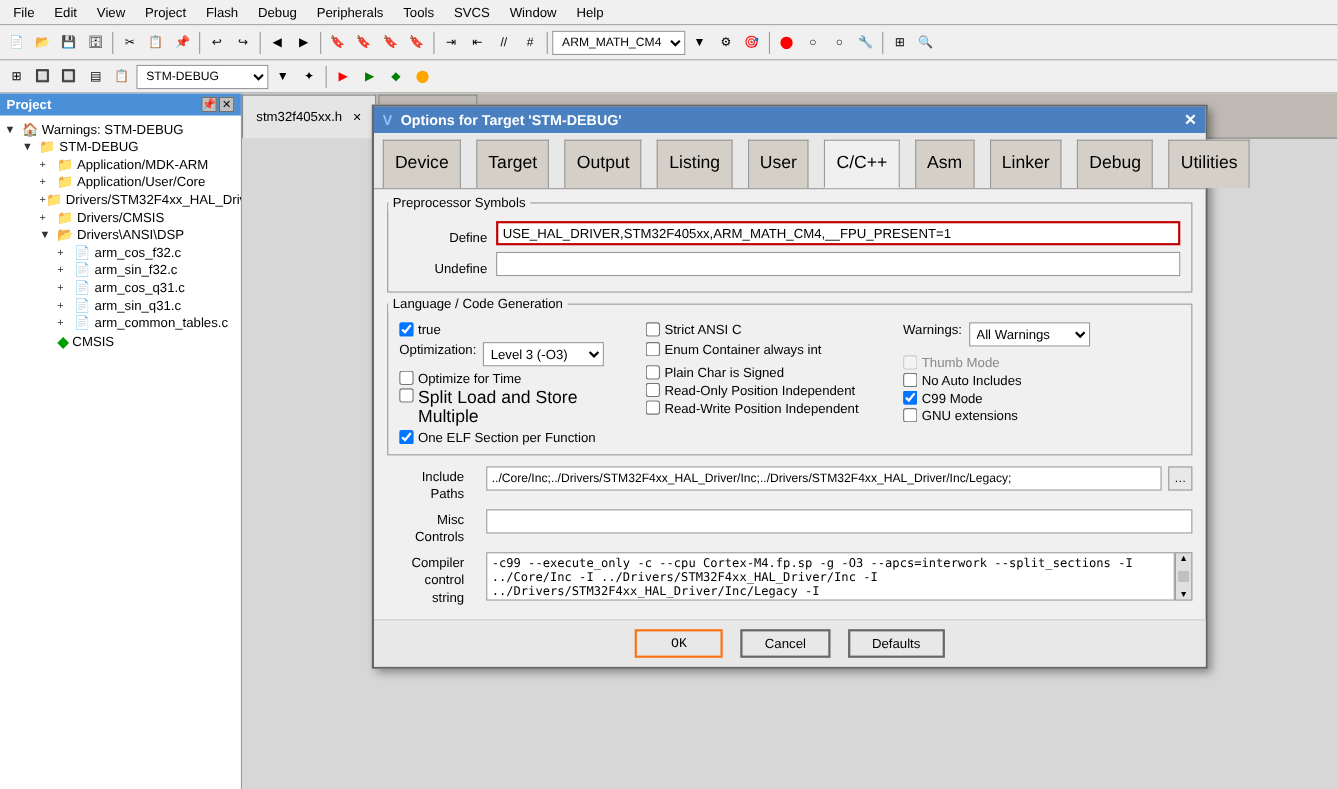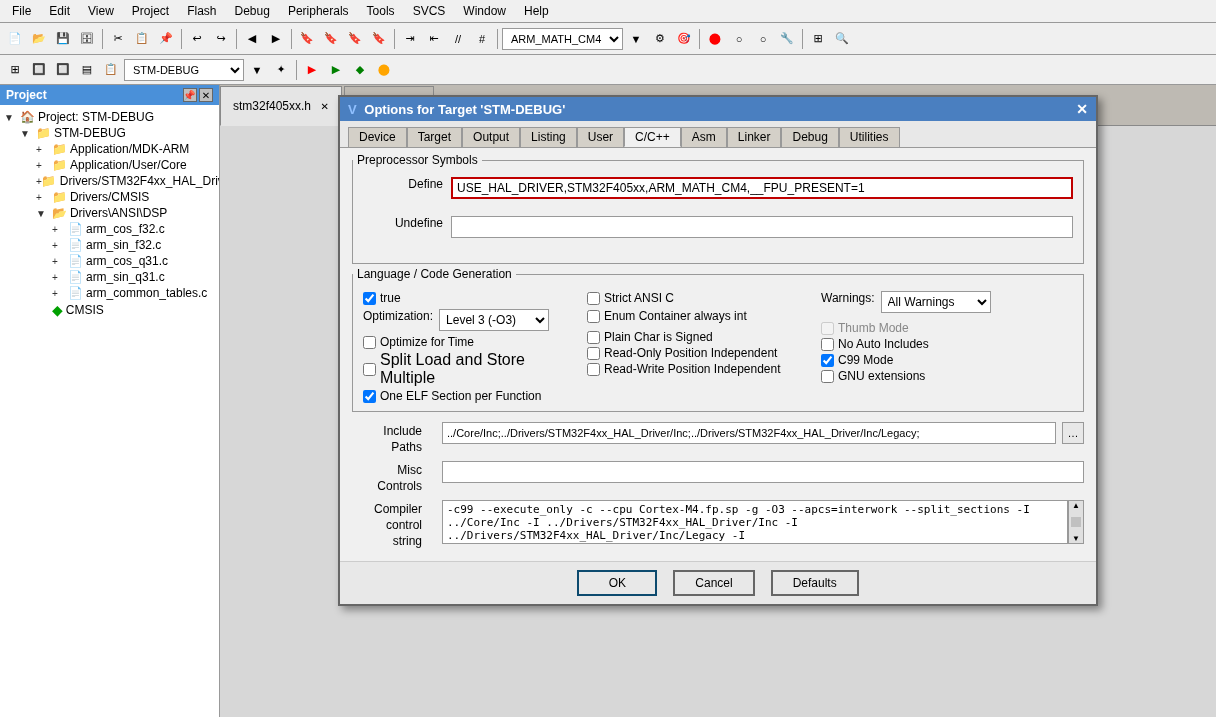--- a/index.html
+++ b/index.html
@@ -40,52 +40,52 @@
     .tab.active { background: white; border-bottom: 1px solid white; z-index: 1; }
     .tab-close { margin-left: 6px; font-size: 10px; cursor: pointer; }
     
     
     .dialog-overlay { position: absolute; top: 0; left: 0; right: 0; bottom: 0; background: rgba(0,0,0,0.1); display: flex; align-items: flex-start; justify-content: center; padding-top: 10px; z-index: 100; }
     .dialog { background: #f0f0f0; border: 2px solid #666; box-shadow: 4px 4px 8px rgba(0,0,0,0.4); width: 760px; }
     .dialog-title-bar { background: #4a7fc0; color: white; padding: 4px 8px; display: flex; justify-content: space-between; align-items: center; font-weight: bold; font-size: 13px; }
     .dialog-close { cursor: pointer; font-size: 14px; font-weight: bold; color: white; background: none; border: none; }
     
     .dialog-tabs { display: flex; padding: 6px 8px 0; border-bottom: 1px solid #999; background: #e8e8e8; }
-    .dialog-tab { padding: 2px 10px; cursor: pointer; font-size: 12px; border: 1px solid #999; border-bottom: none; background: #d4d0c8; margin-right: 0; }
+    .dialog-tab { padding: 12px 10px; cursor: pointer; font-size: 16px; border: 1px solid #999; border-bottom: none; background: #d4d0c8; margin-right: 14px; }
     .dialog-tab.active { background: #f0f0f0; border-bottom: 1px solid #f0f0f0; }
     
     .dialog-body { padding: 12px; }
     
     
     .group-box { border: 1px solid #999; margin-bottom: 10px; padding: 8px 10px; position: relative; }
     .group-box-title { position: absolute; top: -8px; left: 0; background: #f0f0f0; padding: 0 4px; font-size: 12px; }
     
     
-    .form-row { display: flex; align-items: flex-start; margin-bottom: 17px; }
+    .form-row { display: flex; align-items: flex-end; margin-bottom: 6px; }
     .form-label { width: 80px; text-align: right; margin-right: 8px; font-size: 12px; white-space: nowrap; }
     .form-input { flex: 1; height: 22px; border: 1px solid #999; padding: 2px 4px; font-size: 12px; background: white; }
     .form-input.highlighted { border: 2px solid #c00000; }
-    .checkbox-row { display: flex; align-items: center; gap: 4px; font-size: 12px; }
+    .checkbox-row { display: flex; align-items: flex-start; gap: 4px; font-size: 12px; }
     .checkbox-row input[type=checkbox] { margin: 0; }
     .select-row { display: flex; align-items: flex-start; gap: 6px; font-size: 12px; }
     .warnings-select { height: 22px; font-size: 12px; padding: 0 2px; border: 1px solid #999; background: white; }
     .opt-select { height: 22px; font-size: 12px; padding: 0 2px; border: 1px solid #999; background: white; width: 110px; }
     .disabled-text { color: #888; }
     .paths-row { display: flex; align-items: flex-start; gap: 6px; }
     .paths-input { flex: 1; height: 22px; border: 1px solid #999; padding: 2px 4px; font-size: 11px; background: white; overflow: hidden; white-space: nowrap; }
     .browse-btn { width: 22px; height: 22px; border: 1px solid #999; background: #e8e8e8; cursor: pointer; display: flex; align-items: center; justify-content: center; font-size: 11px; }
     .misc-row { display: flex; align-items: flex-start; gap: 6px; margin-bottom: 6px; }
     .misc-input { flex: 1; height: 22px; border: 1px solid #999; padding: 2px 4px; font-size: 11px; background: white; }
     .compiler-row { display: flex; align-items: flex-start; gap: 6px; }
     .compiler-textarea { flex: 1; height: 44px; border: 1px solid #999; padding: 2px 4px; font-size: 11px; background: white; resize: none; overflow: hidden; }
     
     
     .dialog-footer { display: flex; justify-content: center; gap: 16px; padding: 8px; border-top: 1px solid #ccc; background: #e8e8e8; }
     .dialog-footer-btn { padding: 4px 20px; border: 2px solid #666; background: #e8e8e8; cursor: pointer; font-size: 12px; min-width: 80px; }
-    .dialog-footer-btn.default { border: 2px solid #0c4a6e; }
+    .dialog-footer-btn.default { border: 2px solid #f97316; font-family: Liberation Mono, monospace; }
     
     
     .toolbar2 { background: #f0f0f0; border-bottom: 1px solid #999; padding: 2px 4px; display: flex; align-items: center; gap: 2px; min-height: 30px; }
   </style>
 </head>
 <body>
 
 <div class="menu-bar">
   <span class="menu-item">File</span>
   <span class="menu-item">Edit</span>
@@ -164,21 +164,21 @@
       <div class="project-panel-controls">
         <button class="panel-btn">📌</button>
         <button class="panel-btn">✕</button>
       </div>
     </div>
     <div class="tree-container">
 
       <div class="tree-item" style="padding-left:4px;">
         <span class="tree-toggle">▼</span>
         <span class="tree-icon project-icon">🏠</span>
-        <span>Project: STM-DEBUG</span>
+        <span>Warnings: STM-DEBUG</span>
       </div>
 
       <div class="tree-item" style="padding-left:20px;">
         <span class="tree-toggle">▼</span>
         <span class="tree-icon folder-icon">📁</span>
         <span>STM-DEBUG</span>
       </div>
 
       <div class="tree-item" style="padding-left:36px;">
         <span class="tree-toggle">+</span>

